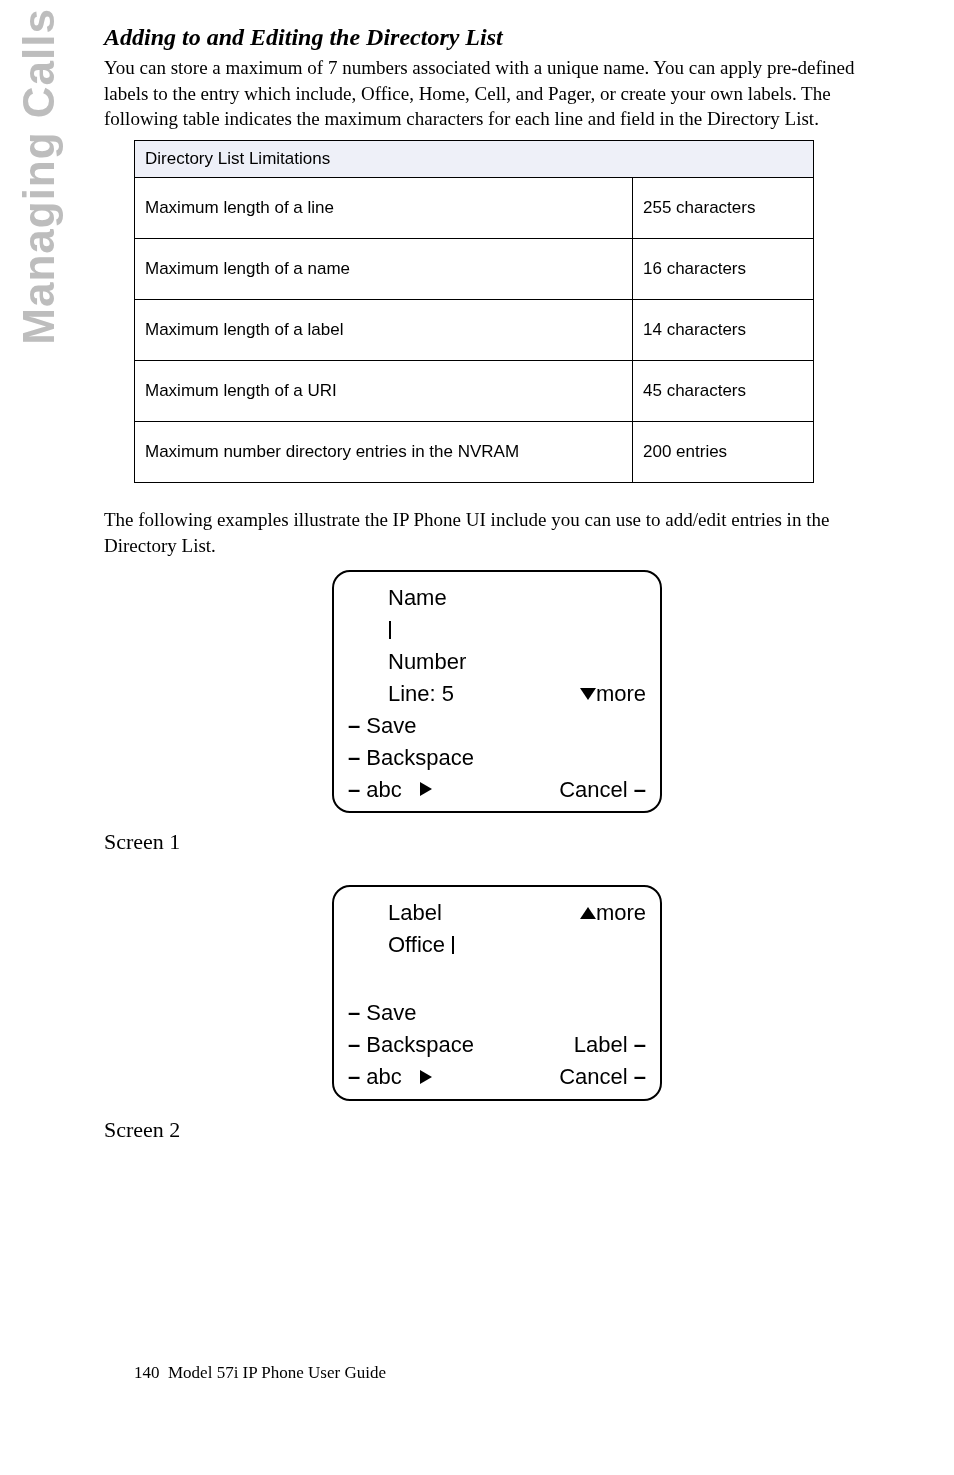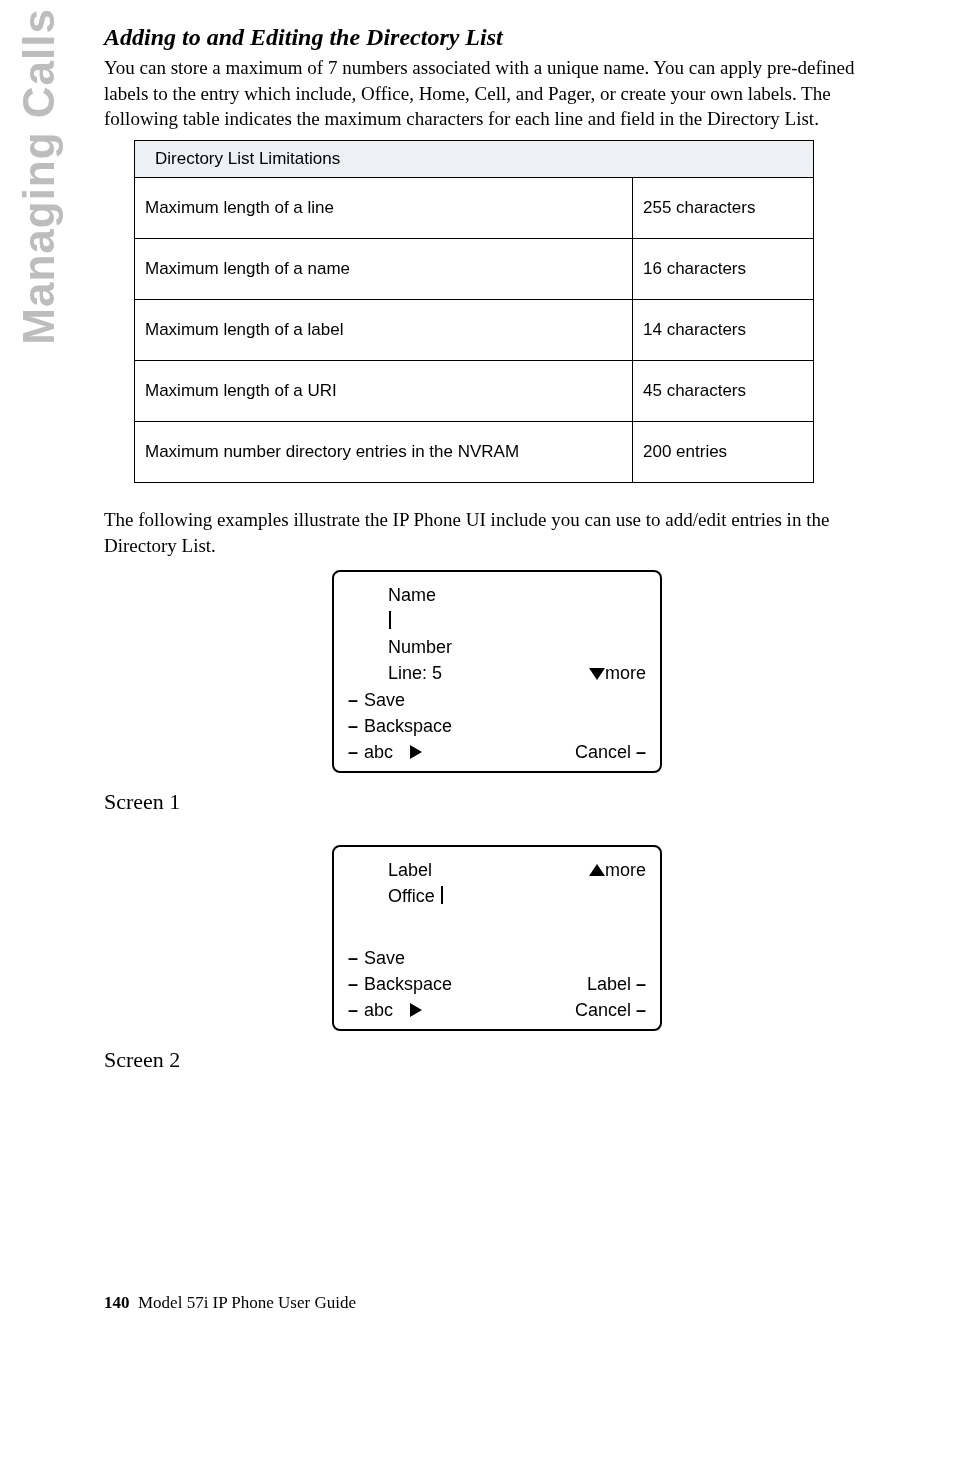--- a/index.html
+++ b/index.html
@@ -44,21 +44,21 @@
     border-collapse: collapse;
     margin-left: 30px;
     width: 680px;
     font-family: Arial, Helvetica, sans-serif;
     font-size: 17px;
   }
   .limits-table th {
     text-align: left;
     font-weight: 400;
     background: #eef0f8;
-    padding: 8px 20px;
+    padding: 8px 10px;
     border: 1px solid #000;
   }
   .limits-table td {
     border: 1px solid #000;
     padding: 20px 10px;
     vertical-align: top;
   }
   .limits-table td.right {
     width: 160px;
   }
@@ -69,24 +69,24 @@
     margin: 24px 0 12px 0;
   }
   .screen-wrap {
     display: flex;
     justify-content: center;
     margin: 8px 0 8px 0;
   }
   .lcd {
     width: 330px;
     border: 2px solid #000;
-    border-radius: 8px;
+    border-radius: 18px;
     padding: 10px 14px 6px 14px;
     font-family: -apple-system, "Segoe UI", "Myriad Pro", Arial, sans-serif;
-    font-size: 18px;
+    font-size: 22px;
     color: #000;
     background: #fff;
     box-sizing: border-box;
   }
   .lcd .row {
     display: flex;
     justify-content: space-between;
     align-items: center;
     line-height: 1.45;
   }
@@ -117,21 +117,22 @@
     font-family: "Times New Roman", Times, serif;
     font-size: 22px;
     margin: 16px 0 30px 0;
   }
   .footer {
     font-family: "Times New Roman", Times, serif;
     font-size: 17px;
     margin-top: 220px;
   }
   .footer .pagenum {
-    font-weight: 700;
+    font-weight: 400;
+    margin-left: 30px;
   }
   
   .tri-down {
     width: 0; height: 0;
     border-left: 8px solid transparent;
     border-right: 8px solid transparent;
     border-top: 12px solid #000;
     display: inline-block;
   }
   .tri-up {

